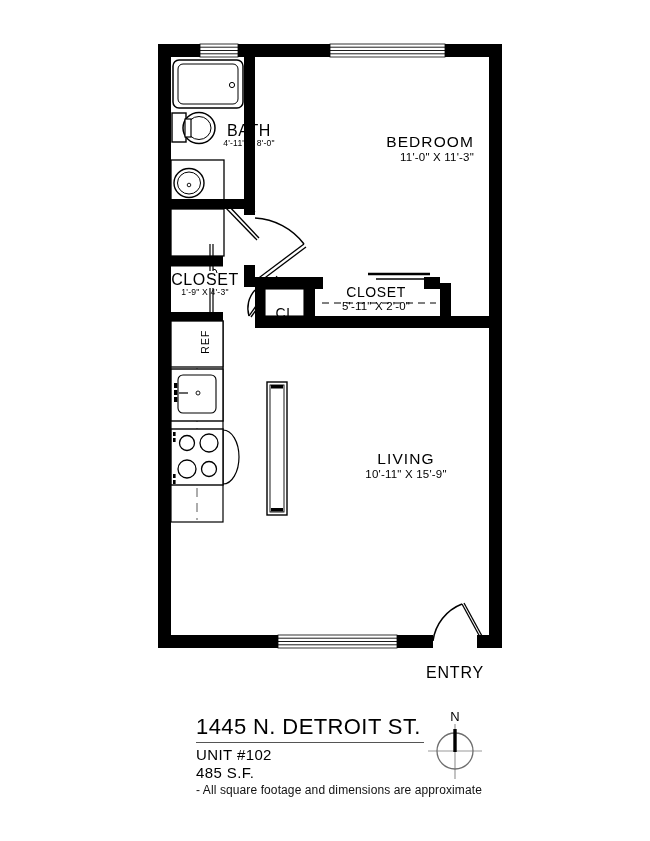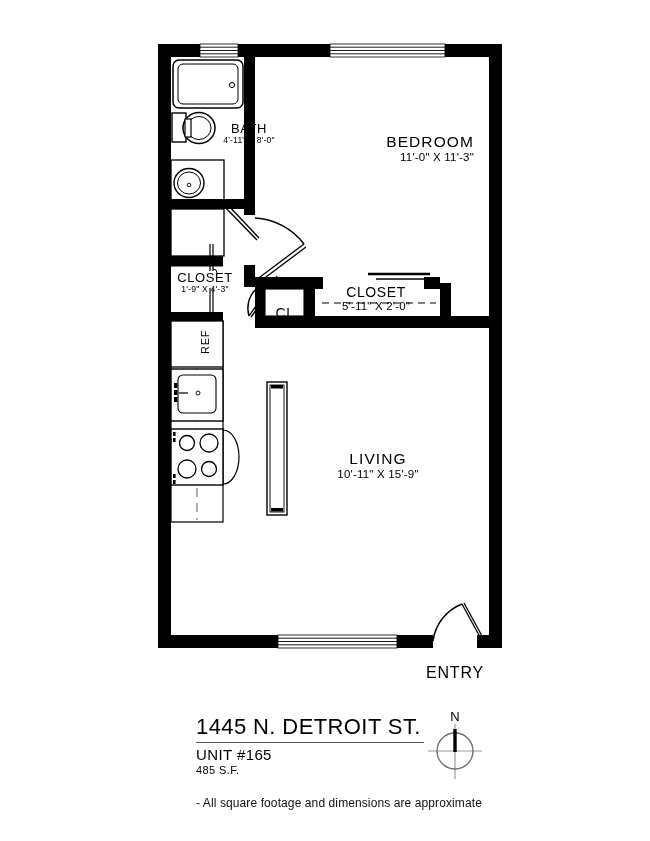--- a/index.html
+++ b/index.html
@@ -4,31 +4,31 @@
 <style>
   html,body{margin:0;padding:0;background:#ffffff;}
   body{
     width:650px;height:841px;position:relative;overflow:hidden;
     font-family:"Liberation Sans", sans-serif;color:#000000;
   }
   #plan{position:absolute;left:0;top:0;width:650px;height:841px;}
   .lbl{position:absolute;text-align:center;line-height:1.08;}
   .lbl .rm{font-size:15.5px;letter-spacing:1.1px;white-space:nowrap;}
   .lbl .dim{font-size:11.5px;letter-spacing:.2px;white-space:nowrap;}
-  .lbl.sm .rm{font-size:13px;letter-spacing:.6px;}
+  .lbl.sm .rm{font-size:16px;letter-spacing:.6px;}
   .lbl.sm .dim{font-size:8.6px;}
   .lbl.cl .rm{font-size:14px;letter-spacing:.6px;}
   .lbl.ref{font-size:10.5px;letter-spacing:1px;transform:rotate(-90deg);transform-origin:50% 50%;}
   .lbl.entry{font-size:16px;letter-spacing:.8px;}
   
   #caption{position:absolute;left:196px;top:714px;width:300px;}
   #caption .line1{font-size:22px;letter-spacing:.4px;padding-bottom:2px;}
   #caption .rule{border-bottom:1.4px solid #555;width:228px;margin:0 0 3px 0;}
   #caption .line2{font-size:15px;letter-spacing:.4px;margin-bottom:1px;}
-  #caption .line3{font-size:11px;letter-spacing:.4px;margin-bottom:20px;}
+  #caption .line3{font-size:15px;letter-spacing:.4px;margin-bottom:2px;}
   #caption .note{font-size:12px;letter-spacing:.1px;color:#111;}
   #compass{position:absolute;left:424px;top:709px;width:62px;height:76px;}
   #compass .n{position:absolute;left:0;top:0;width:62px;text-align:center;font-size:13px;}
 </style>
 </head>
 <body>
 
 <svg id="plan" viewBox="0 0 650 841">
 
   <g fill="#000000">
@@ -210,41 +210,41 @@
 <div class="lbl sm" style="left:155px;top:271px;width:100px;">
   <div class="rm">CLOSET</div>
   <div class="dim">1'-9" X 4'-3"</div>
 </div>
 
 <div class="lbl cl" style="left:306px;top:285px;width:140px;">
   <div class="rm">CLOSET</div>
   <div class="dim">5'-11" X 2'-0"</div>
 </div>
 
-<div class="lbl" style="left:288px;top:451px;width:180px;">
+<div class="lbl" style="left:316px;top:451px;width:180px;">
   <div class="rm">LIVING</div>
   <div class="dim">10'-11" X 15'-9"</div>
 </div>
 
 <div class="lbl cl" style="left:265px;top:306px;width:40px;">
   <div class="rm">CL</div>
 </div>
 
 <div class="lbl ref" style="left:186px;top:336px;width:40px;">
   <span>REF</span>
 </div>
 
 <div class="lbl entry" style="left:415px;top:664px;width:80px;">
   <span>ENTRY</span>
 </div>
 
 <div id="caption">
   <div class="line1">1445 N. DETROIT ST.</div>
   <div class="rule"></div>
-  <div class="line2">UNIT #165</div>
+  <div class="line2">UNIT #102</div>
   <div class="line3">485 S.F.</div>
   <div class="note">- All square footage and dimensions are approximate</div>
 </div>
 
 <div id="compass">
   <div class="n">N</div>
   <svg width="62" height="76" viewBox="0 0 62 76">
     <line x1="4" y1="42" x2="58" y2="42" stroke="#9a9a9a" stroke-width="1.2"></line>
     <line x1="31" y1="15" x2="31" y2="70" stroke="#9a9a9a" stroke-width="1.2"></line>
     <circle cx="31" cy="42" r="18" fill="none" stroke="#6e6e6e" stroke-width="1.3"></circle>

